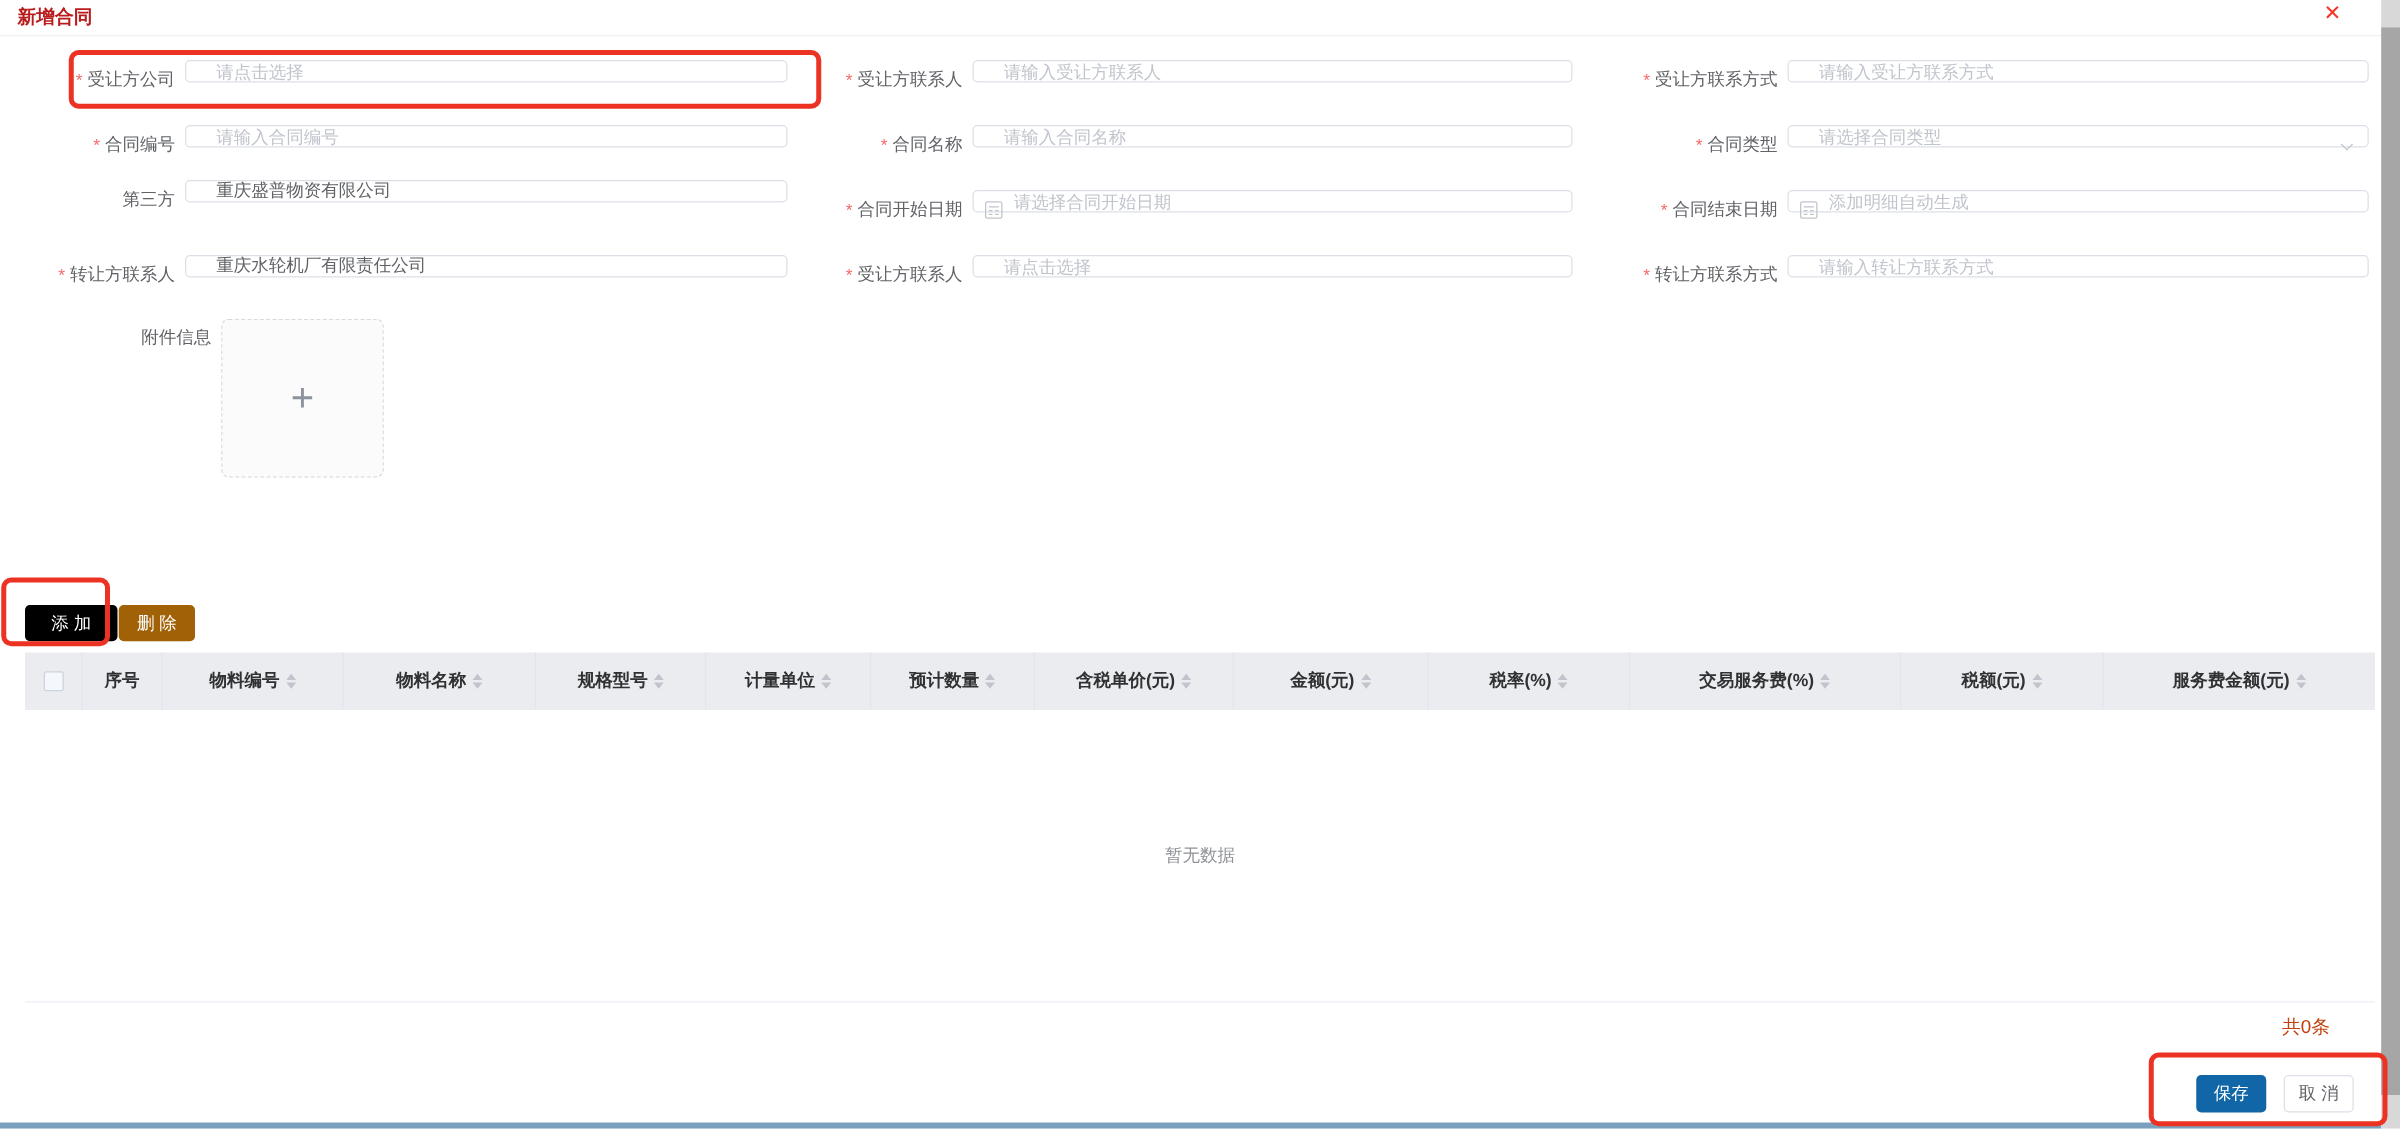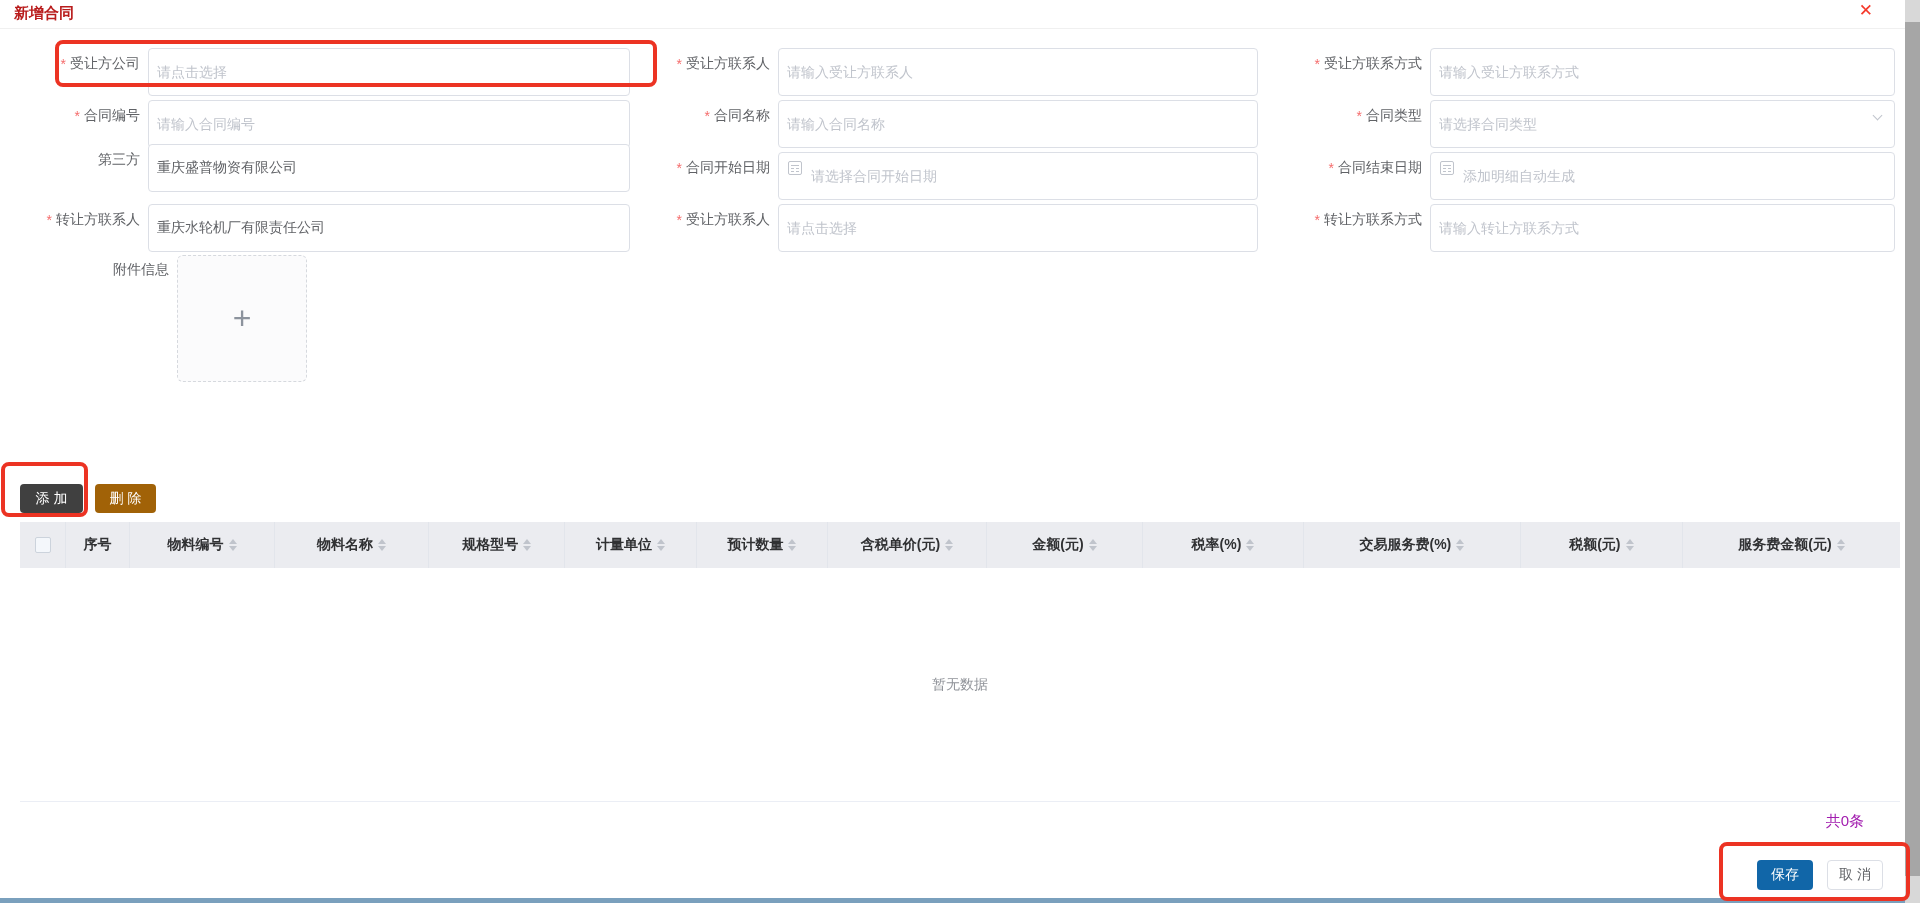--- a/index.html
+++ b/index.html
@@ -12,58 +12,58 @@
   .title{position:absolute;left:14px;top:4px;font-size:15px;font-weight:600;color:#b91c1c;}
   .close{position:absolute;right:32px;top:1px;font-size:17px;font-weight:700;color:#f5392b;cursor:pointer;line-height:20px;}
   .corner{position:absolute;left:0;top:0;width:0;height:0;border-top:7px solid #97a3b1;border-right:7px solid transparent;}
 
   
   .fi{position:absolute;display:flex;align-items:center;height:32px;}
   .lbl{display:flex;justify-content:flex-end;align-items:center;font-size:14px;color:#606266;margin-right:8px;white-space:nowrap;}
   .req{color:#f56c6c;margin-right:4px;}
   .ctrl{position:relative;height:32px;}
   .ctrl input{
-    width:100%;height:48px;box-sizing:border-box;border:1px solid #dcdfe6;border-radius:4px;
-    padding:0 8px;font-size:14px;color:#606266;outline:none;background:#fff;font-family:inherit;
+    width:100%;height:18px;box-sizing:border-box;border:1px solid #dcdfe6;border-radius:4px;
+    padding:0 24px;font-size:14px;color:#606266;outline:none;background:#fff;font-family:inherit;
   }
   .ctrl input::placeholder{color:#c0c4cc;}
   .ctrl.with-icon input{padding-left:32px;}
   .cal-icon{position:absolute;left:10px;top:9px;width:14px;height:14px;border:1px solid #c0c4cc;border-radius:2px;box-sizing:border-box;}
   .cal-icon::before{content:"";position:absolute;left:2px;right:2px;top:3px;height:1px;background:#c0c4cc;}
   .cal-icon::after{content:"";position:absolute;left:2px;top:6px;width:3px;height:1px;background:#c0c4cc;
     box-shadow:5px 0 0 #c0c4cc,0 3px 0 #c0c4cc,5px 3px 0 #c0c4cc;}
   .sel-caret{position:absolute;right:12px;top:12px;width:10px;height:10px;}
   .sel-caret::before{content:"";position:absolute;left:1px;top:0;width:6px;height:6px;
     border-right:1px solid #c0c4cc;border-bottom:1px solid #c0c4cc;transform:rotate(45deg);}
   .upload{
     width:128px;height:125px;border:1px dashed #d6d9de;border-radius:6px;background:#fbfbfc;
     display:flex;align-items:center;justify-content:center;font-size:32px;font-weight:200;color:#8c939d;cursor:pointer;
   }
 
   
   .btn{position:absolute;display:flex;align-items:center;justify-content:center;
     font-size:14px;border-radius:4px;box-sizing:border-box;cursor:pointer;white-space:pre;}
-  .btn-add{left:20px;top:484px;width:63px;height:29px;background:#404040;color:#fff;}
+  .btn-add{left:20px;top:484px;width:74px;height:29px;background:#000000;color:#fff;}
   .btn-del{left:95px;top:484px;width:61px;height:29px;background:#a16207;color:#fff;cursor:not-allowed;}
   .btn-save{left:1757px;top:860px;width:56px;height:30px;background:#1166a8;color:#fff;}
   .btn-cancel{left:1827px;top:860px;width:56px;height:30px;background:#fff;color:#606266;border:1px solid #dcdfe6;}
 
   
   .thead{position:absolute;left:20px;top:522px;width:1880px;height:46px;display:flex;background:#ebecf0;box-sizing:border-box;}
   .th{display:flex;align-items:center;justify-content:center;gap:5px;font-size:14px;font-weight:700;color:#303133;
     border-right:1px solid #e2e5eb;box-sizing:border-box;white-space:nowrap;overflow:hidden;}
   .th:last-child{border-right:none;justify-content:center;}
   .th-check{width:46px;flex:none;display:flex;align-items:center;justify-content:center;border-right:1px solid #e2e5eb;box-sizing:border-box;}
   .checkbox{width:14px;height:14px;border:1px solid #ccd3dc;border-radius:2px;background:#f4f7fb;cursor:pointer;}
   .caret{display:inline-flex;flex-direction:column;gap:2px;}
   .caret .up{width:0;height:0;border-left:4px solid transparent;border-right:4px solid transparent;border-bottom:5px solid #c0c4cc;}
   .caret .dn{width:0;height:0;border-left:4px solid transparent;border-right:4px solid transparent;border-top:5px solid #c0c4cc;}
   .tbody{position:absolute;left:20px;top:568px;width:1880px;height:233px;border-bottom:1px solid #ebeef5;
     display:flex;align-items:center;justify-content:center;font-size:14px;color:#909399;background:#fff;}
-  .total{position:absolute;top:812px;right:56px;font-size:15px;color:#a21caf;}
+  .total{position:absolute;top:812px;right:56px;font-size:15px;color:#c2410c;}
 
   
   .anno{position:absolute;border:4px solid #ec3323;border-radius:8px;pointer-events:none;box-sizing:border-box;z-index:50;}
   .anno1{left:55px;top:40px;width:602px;height:47px;}
   .anno2{left:1px;top:462px;width:87px;height:55px;}
   .anno3{left:1719px;top:842px;width:191px;height:59px;}
 
   
   .scrollbar{position:absolute;right:0;top:0;width:15px;height:903px;background:#d8d8d8;}
   .scroll-thumb{position:absolute;left:0;top:22px;width:15px;height:854px;background:#a6a6a6;}

